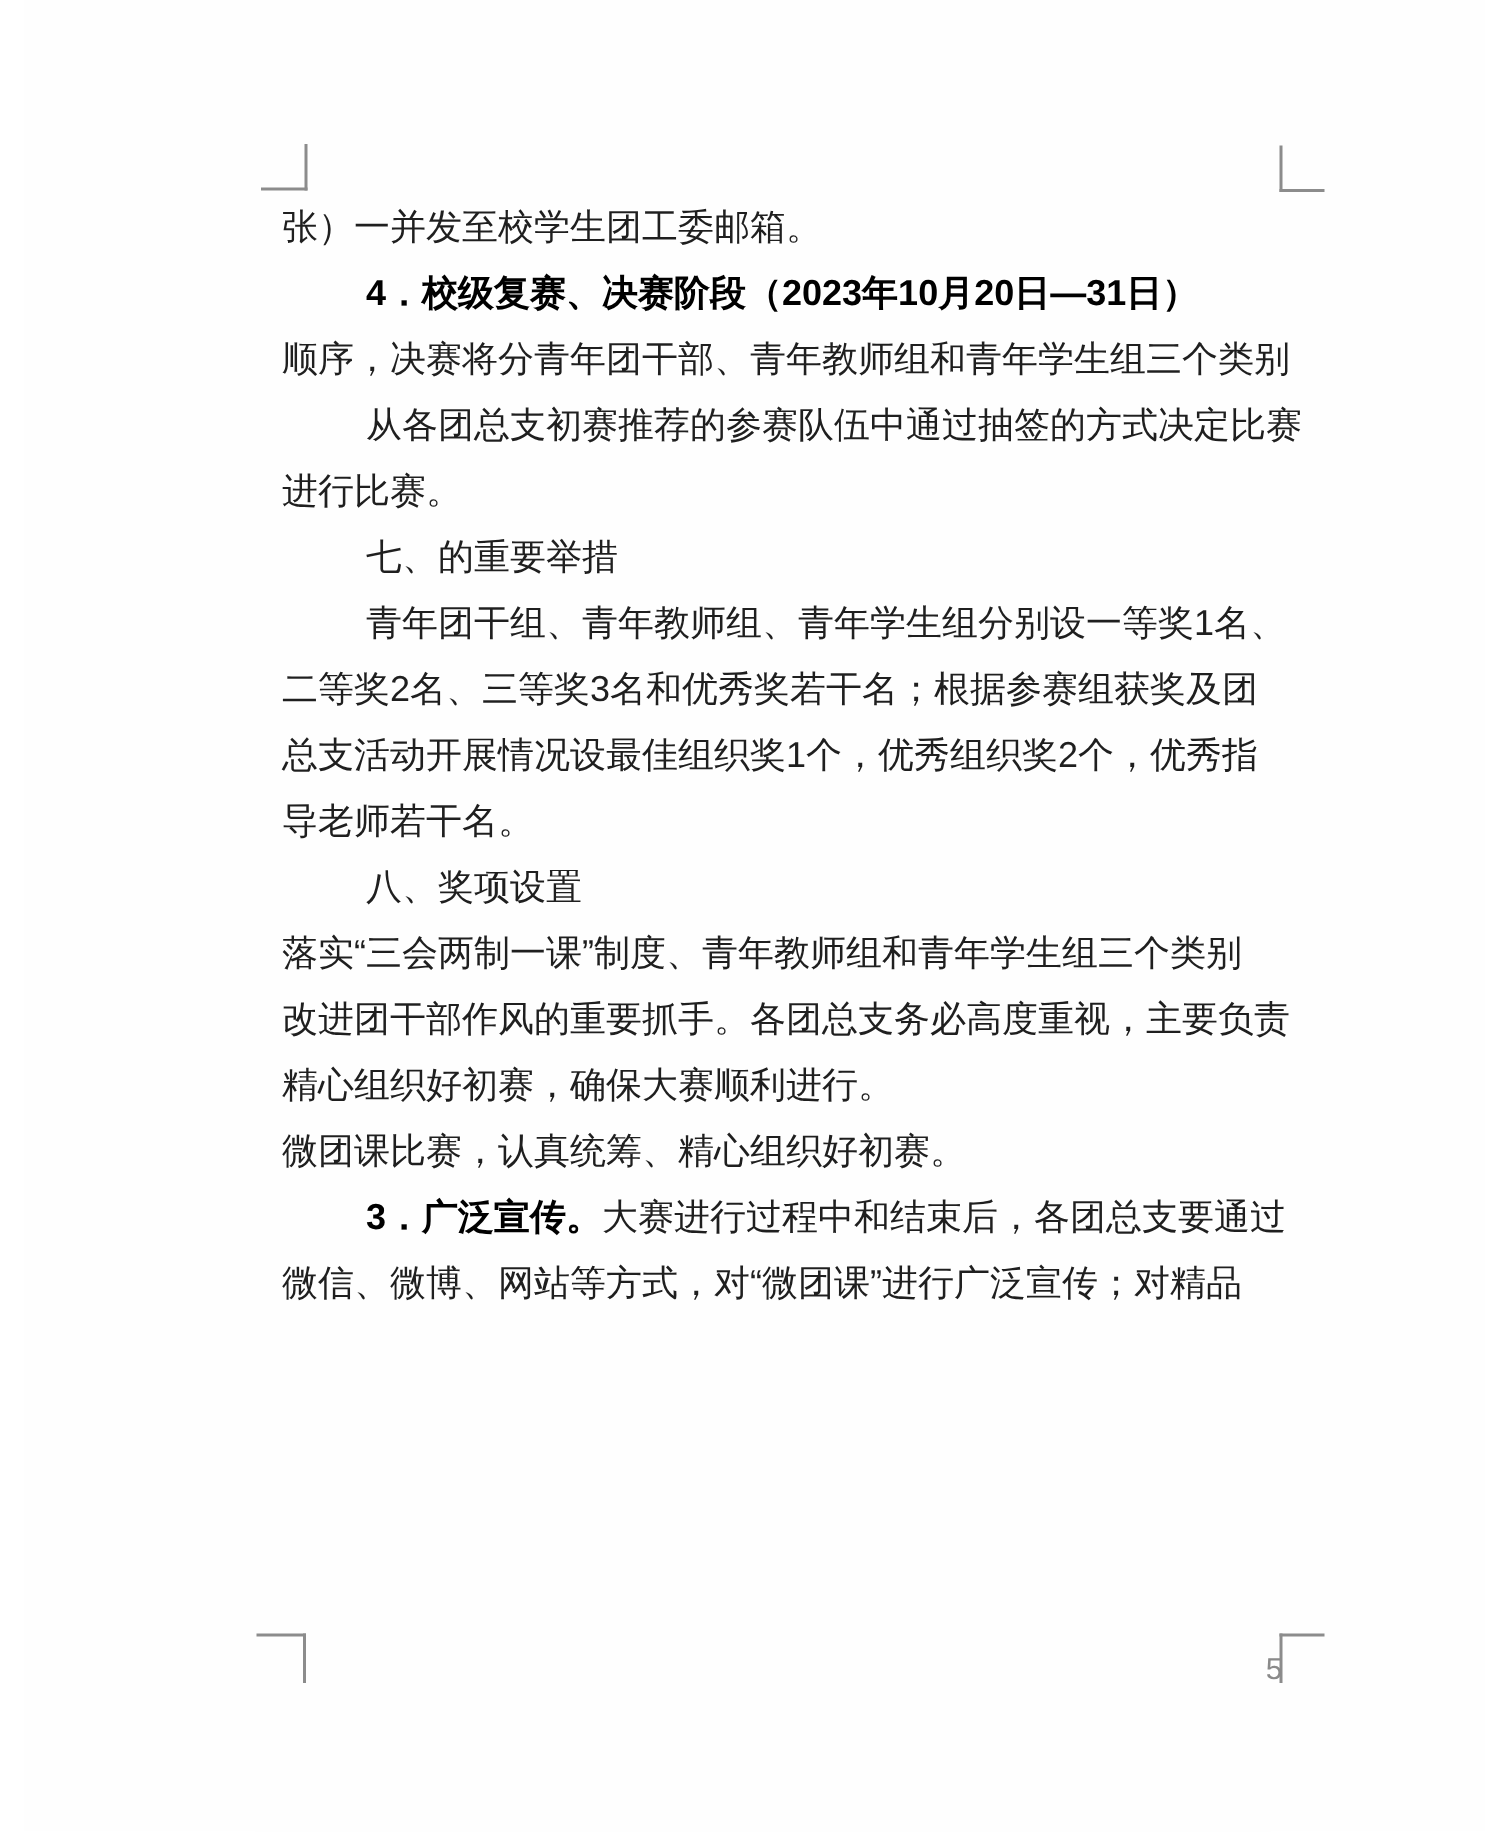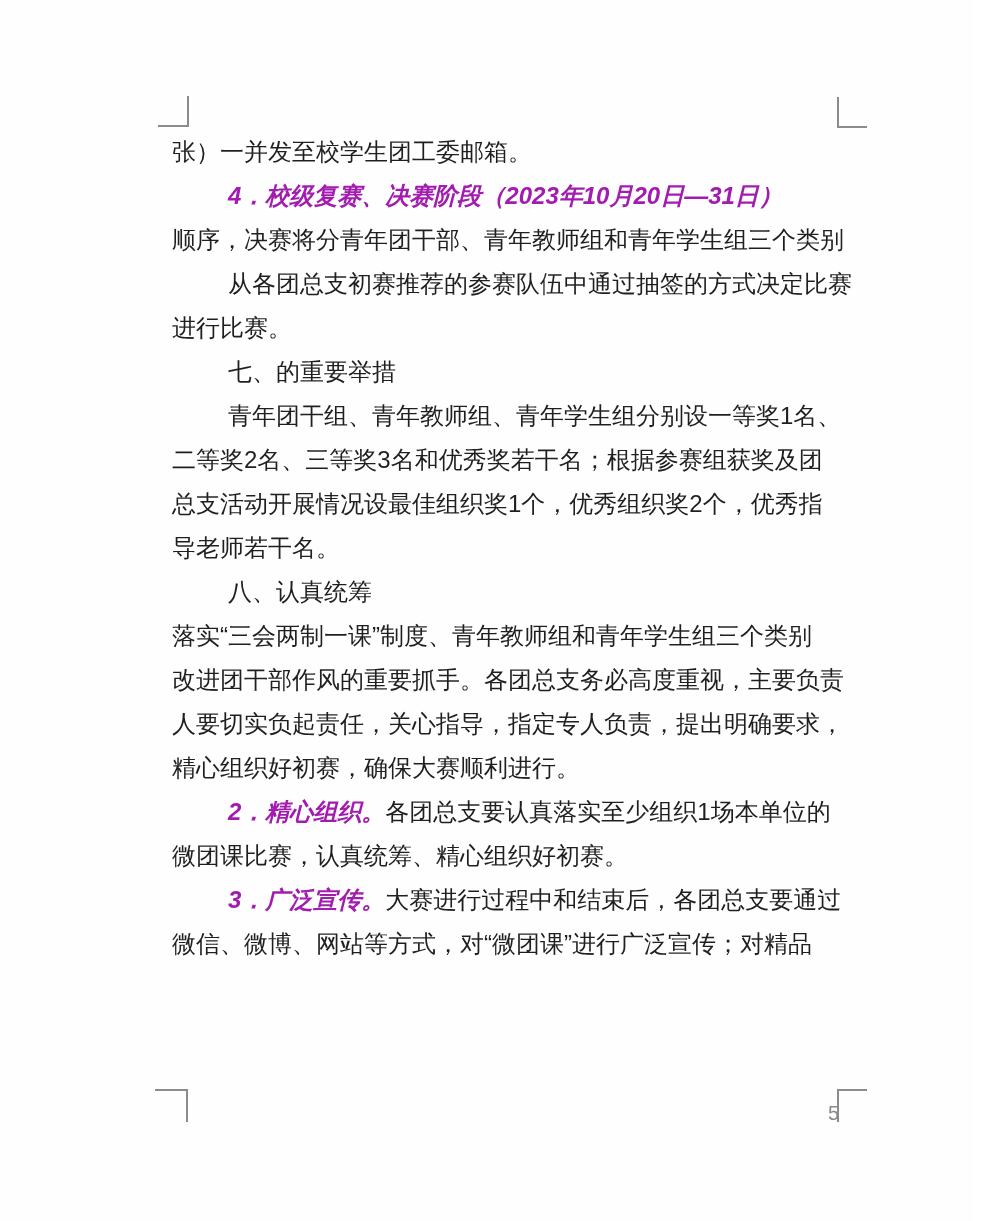--- a/index.html
+++ b/index.html
@@ -4,36 +4,37 @@
 <style>
   * { margin: 0; padding: 0; box-sizing: border-box; }
   html, body { background: #ffffff; }
   .page {
     position: relative;
     width: 974px;
     height: 1221px;
     background: #fefefe;
     overflow: hidden;
     font-family: "Liberation Sans", sans-serif;
+    margin-left: 16px;
   }
   .text-block {
     position: absolute;
     left: 172px;
     top: 130px;
     width: 695px;
   }
   .line {
     font-size: 24px;
     line-height: 44px;
     height: 44px;
     color: #1f1f1f;
     white-space: nowrap;
   }
   .indent { padding-left: 56px; }
-  .run-bold { font-weight: 700; color: #a21caf; font-style: italic; }
+  .run-bold { font-weight: 700; color: #000000; }
   .crop { position: absolute; }
   .crop-tl {
     left: 158px; top: 96px; width: 31px; height: 31px;
     border-right: 2px solid #8c8c8c; border-bottom: 2px solid #8c8c8c;
   }
   .crop-tr {
     left: 837px; top: 97px; width: 30px; height: 31px;
     border-left: 2px solid #8c8c8c; border-bottom: 2px solid #8c8c8c;
   }
   .crop-bl {
@@ -69,26 +70,24 @@
     <div class="line"><span class="run-bold"></span><span>张）一并发至校学生团工委邮箱。</span></div>
     <div class="line indent"><span class="run-bold">4．校级复赛、决赛阶段（2023年10月20日—31日）</span><span></span></div>
     <div class="line"><span class="run-bold"></span><span>顺序，决赛将分青年团干部、青年教师组和青年学生组三个类别</span></div>
     <div class="line indent"><span class="run-bold"></span><span>从各团总支初赛推荐的参赛队伍中通过抽签的方式决定比赛</span></div>
     <div class="line"><span class="run-bold"></span><span>进行比赛。</span></div>
     <div class="line indent"><span class="run-bold"></span><span>七、的重要举措</span></div>
     <div class="line indent"><span class="run-bold"></span><span>青年团干组、青年教师组、青年学生组分别设一等奖1名、</span></div>
     <div class="line"><span class="run-bold"></span><span>二等奖2名、三等奖3名和优秀奖若干名；根据参赛组获奖及团</span></div>
     <div class="line"><span class="run-bold"></span><span>总支活动开展情况设最佳组织奖1个，优秀组织奖2个，优秀指</span></div>
     <div class="line"><span class="run-bold"></span><span>导老师若干名。</span></div>
-    <div class="line indent"><span class="run-bold"></span><span>八、认真统筹</span></div>
+    <div class="line indent"><span class="run-bold"></span><span>八、奖项设置</span></div>
     <div class="line"><span class="run-bold"></span><span>落实“三会两制一课”制度、青年教师组和青年学生组三个类别</span></div>
     <div class="line"><span class="run-bold"></span><span>改进团干部作风的重要抓手。各团总支务必高度重视，主要负责</span></div>
-    <div class="line"><span class="run-bold"></span><span>人要切实负起责任，关心指导，指定专人负责，提出明确要求，</span></div>
     <div class="line"><span class="run-bold"></span><span>精心组织好初赛，确保大赛顺利进行。</span></div>
-    <div class="line indent"><span class="run-bold">2．精心组织。</span><span>各团总支要认真落实至少组织1场本单位的</span></div>
     <div class="line"><span class="run-bold"></span><span>微团课比赛，认真统筹、精心组织好初赛。</span></div>
     <div class="line indent"><span class="run-bold">3．广泛宣传。</span><span>大赛进行过程中和结束后，各团总支要通过</span></div>
     <div class="line"><span class="run-bold"></span><span>微信、微博、网站等方式，对“微团课”进行广泛宣传；对精品</span></div>
   </div>
 
   <div class="page-num">5</div>
 
 </div>
 
 </body></html>

